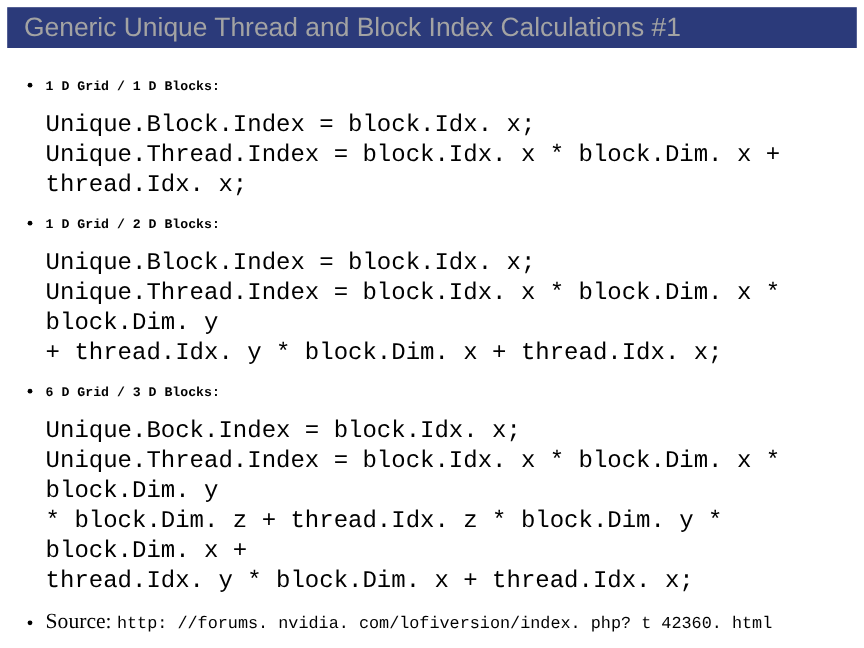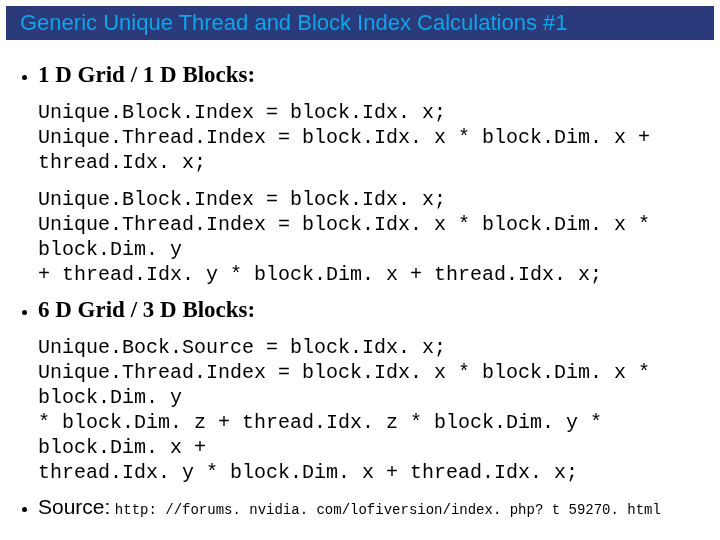--- a/index.html
+++ b/index.html
@@ -17,21 +17,21 @@
     position: relative;
     box-sizing: border-box;
   }
   .title-bar {
     position: absolute;
     top: 6px;
     left: 6px;
     right: 6px;
     height: 34px;
     background: #2b3a7a;
-    color: #0ea5e9;
+    color: #a3a3a3;
     font-size: 22px;
     line-height: 34px;
     padding-left: 14px;
     font-family: Arial, Helvetica, sans-serif;
     box-sizing: border-box;
     overflow: hidden;
     white-space: nowrap;
   }
   .content {
     position: absolute;
@@ -43,36 +43,36 @@
   ul.outer {
     list-style: disc;
     margin: 0;
     padding-left: 22px;
   }
   ul.outer > li {
     margin-top: 10px;
     margin-bottom: 2px;
   }
   .heading {
-    font-family: Liberation Serif, serif;
+    font-family: Liberation Mono, monospace;
     font-weight: bold;
-    font-size: 23px;
+    font-size: 11px;
   }
   .code {
     font-family: "Courier New", Courier, monospace;
     font-size: 20px;
     white-space: pre-wrap;
     line-height: 1.25;
     margin-left: 22px;
     margin-top: 12px;
     margin-bottom: 8px;
   }
   .source-label {
-    font-family: Liberation Sans, sans-serif;
-    font-size: 21px;
+    font-family: Liberation Serif, serif;
+    font-size: 18px;
   }
   .source-url {
     font-family: "Courier New", Courier, monospace;
     font-size: 14px;
   }
   .source-row {
     margin-top: 14px;
   }
 </style>
 </head>
@@ -88,35 +88,40 @@
     <ul class="outer">
 
       <li>
         <span class="heading">1 D Grid / 1 D Blocks:</span>
       </li>
     </ul>
     <div class="code">Unique.Block.Index = block.Idx. x;
 Unique.Thread.Index = block.Idx. x * block.Dim. x +
 thread.Idx. x;</div>
 
+    <ul class="outer">
+      <li>
+        <span class="heading">1 D Grid / 2 D Blocks:</span>
+      </li>
+    </ul>
     <div class="code">Unique.Block.Index = block.Idx. x;
 Unique.Thread.Index = block.Idx. x * block.Dim. x * block.Dim. y
 + thread.Idx. y * block.Dim. x + thread.Idx. x;</div>
 
     <ul class="outer">
       <li>
         <span class="heading">6 D Grid / 3 D Blocks:</span>
       </li>
     </ul>
-    <div class="code">Unique.Bock.Source = block.Idx. x;
+    <div class="code">Unique.Bock.Index = block.Idx. x;
 Unique.Thread.Index = block.Idx. x * block.Dim. x * block.Dim. y
 * block.Dim. z + thread.Idx. z * block.Dim. y * block.Dim. x +
 thread.Idx. y * block.Dim. x + thread.Idx. x;</div>
 
     <ul class="outer source-row">
       <li>
         <span class="source-label">Source:</span>
-        <span class="source-url">http: //forums. nvidia. com/lofiversion/index. php? t 59270. html</span>
+        <span class="source-url">http: //forums. nvidia. com/lofiversion/index. php? t 42360. html</span>
       </li>
     </ul>
 
   </div>
 </div>
 
 </body></html>

